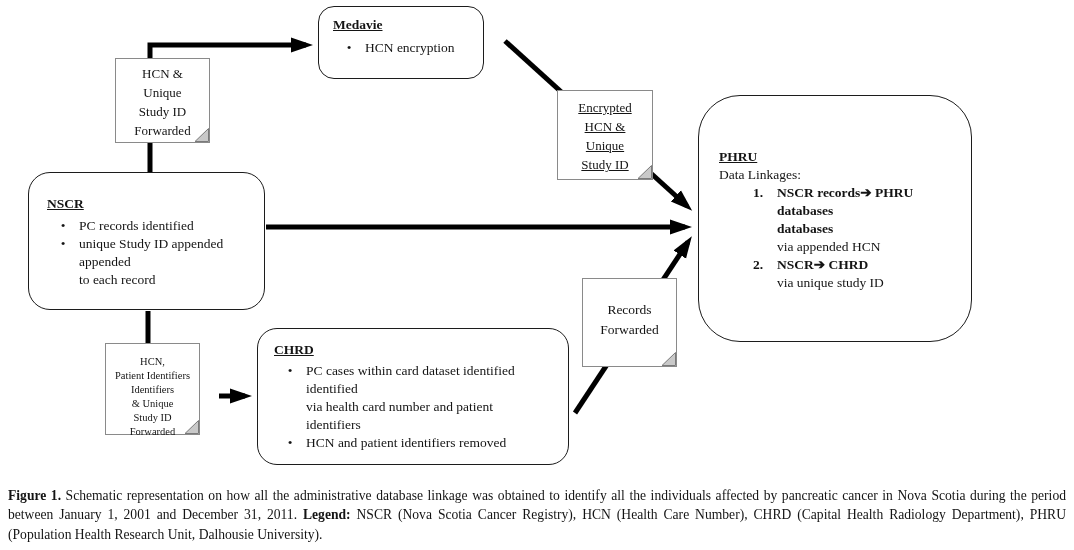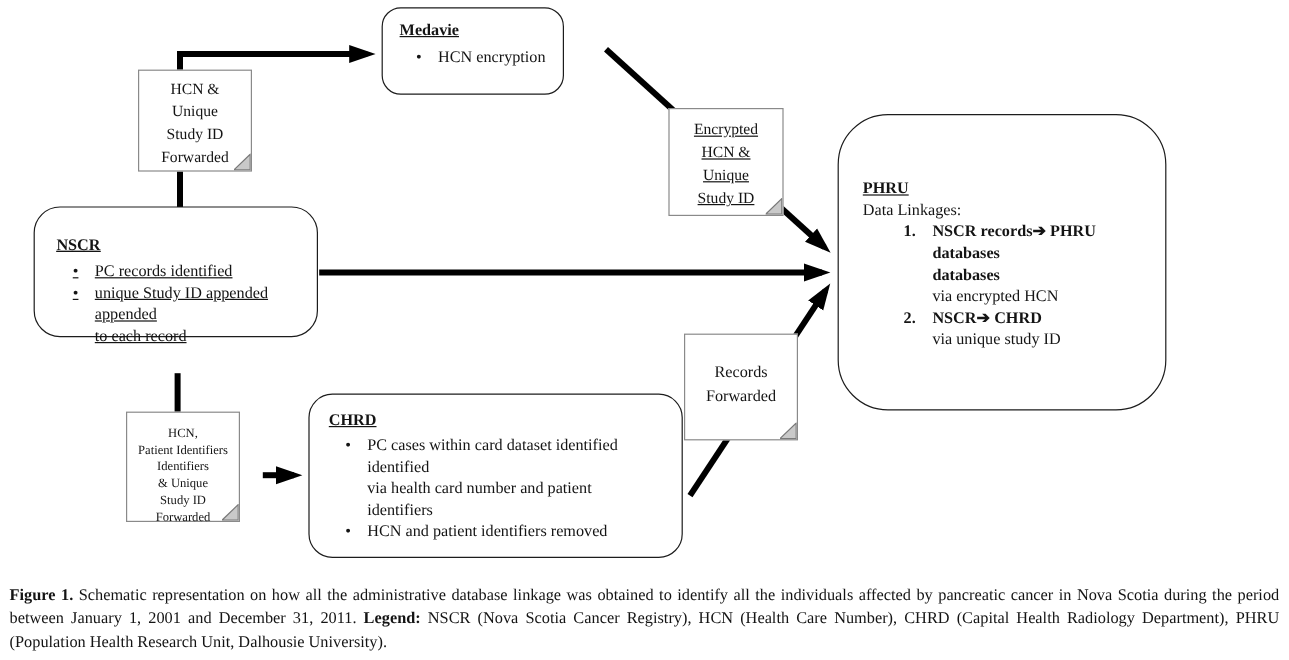--- a/index.html
+++ b/index.html
@@ -21,34 +21,34 @@
   .box-title {
     font-weight:bold; text-decoration:underline; font-size:13.5px; line-height:18px;
   }
   .body-text { font-size:13.5px; line-height:18px; }
   .bullet-row { display:flex; }
   .bullet-row .bullet { width:32px; text-align:center; flex:0 0 32px; }
   .bullet-row .bullet-text { flex:1; }
   .num-row { display:flex; }
   .num-row .num { width:24px; flex:0 0 24px; margin-left:34px; font-weight:bold; }
   .bold-line { font-weight:bold; }
-  .medavie { left:318px; top:6px; width:152px; height:73px; border-radius:16px; }
+  .medavie { left:318px; top:6px; width:166px; height:73px; border-radius:16px; }
   .medavie-inner { padding:9px 0 0 14px; }
   .medavie-inner .bullet-row { margin-top:5px; }
-  .nscr { left:28px; top:172px; width:237px; height:109px; border-radius:22px;text-decoration:underline; }
+  .nscr { left:28px; top:172px; width:237px; height:138px; border-radius:22px; }
   .nscr-inner { padding:22px 0 0 18px; }
   .nscr-inner .box-title { margin-bottom:4px; }
   .chrd { left:257px; top:328px; width:312px; height:137px; border-radius:20px; }
   .chrd-inner { padding:12px 0 0 16px; }
   .chrd-inner .box-title { margin-bottom:3px; }
   .phru { left:698px; top:95px; width:274px; height:247px; border-radius:42px; }
   .phru-inner { padding:52px 0 0 20px; }
   .note-a { left:115px; top:58px; width:95px; height:85px; font-size:13px; line-height:19px; padding-top:5px; }
   .note-enc { left:557px; top:90px; width:96px; height:90px; font-size:13px; line-height:19px; padding-top:7px;text-decoration:underline; }
-  .note-rec { left:570px; top:278px; width:95px; height:89px; font-size:13.5px; line-height:20px; padding-top:21px; }
+  .note-rec { left:582px; top:278px; width:95px; height:89px; font-size:13.5px; line-height:20px; padding-top:21px; }
   .note-ids { left:105px; top:343px; width:95px; height:92px; font-size:10.5px; line-height:14px; padding-top:11px; }
   .caption {
     position:absolute; left:8px; top:472px; width:1058px; z-index:2;
     font-size:13.6px; line-height:19.5px; text-align:justify;
   }
   .caption .cap-bold { font-weight:bold;font-family:Liberation Serif, serif; }
 </style>
 </head>
 <body>
 
@@ -118,21 +118,21 @@
 
   <div class="box phru">
     <div class="phru-inner body-text">
       <div class="box-title">PHRU</div>
       <div>Data Linkages:</div>
       <div class="num-row">
         <span class="num">1.</span>
         <span>
           <div class="bold-line">NSCR records➔ PHRU databases</div>
           <div class="bold-line">databases</div>
-          <div>via encrypted HCN</div>
+          <div>via appended HCN</div>
         </span>
       </div>
       <div class="num-row">
         <span class="num">2.</span>
         <span>
           <div class="bold-line">NSCR➔ CHRD</div>
           <div>via unique study ID</div>
         </span>
       </div>
     </div>

